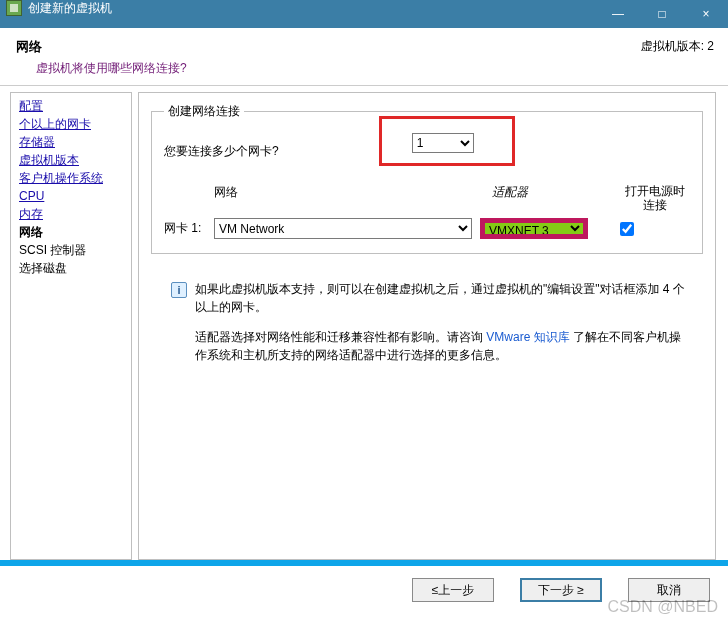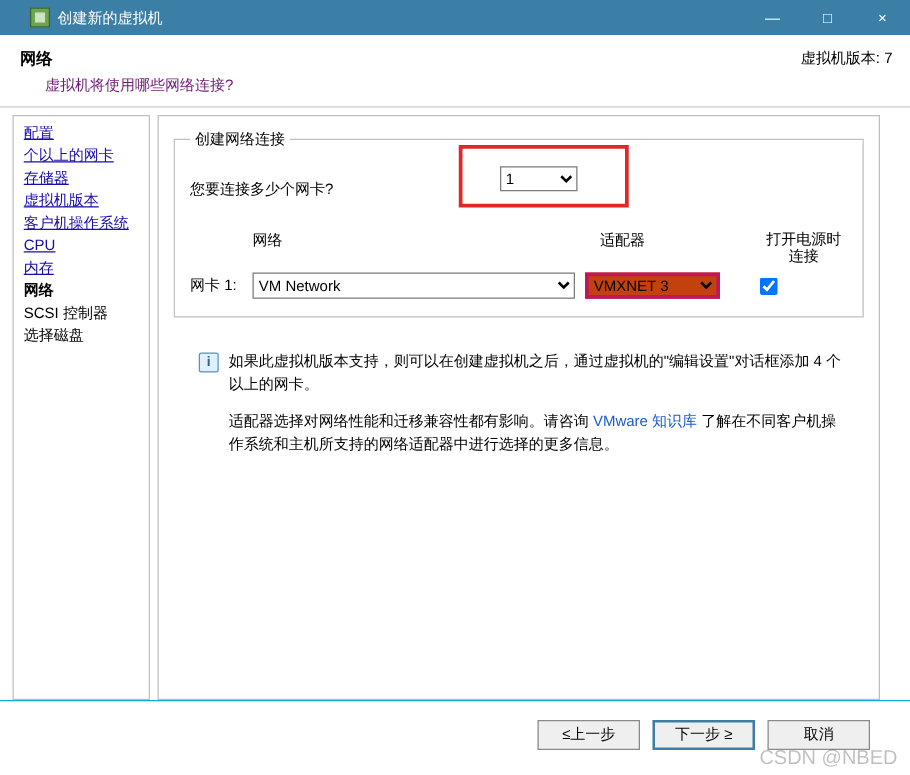--- a/index.html
+++ b/index.html
@@ -11,22 +11,21 @@
     width: 728px;
     height: 620px;
     overflow: hidden;
     position: relative;
   }
   .titlebar {
     background: #3b7ea6;
     color: #fff;
     height: 28px;
     display: flex;
-    align-items: center;
-    padding: 0 0 0 24px;
+    padding: 0 0 0 6px;
   }
   .titlebar-icon {
     width: 16px; height: 16px;
     background: #6aa84f;
     border: 1px solid #406230;
     margin-right: 6px;
     display: inline-block;
     position: relative;
   }
   .titlebar-icon::before {
@@ -46,21 +45,21 @@
     position: relative;
   }
   .header h1 { font-size: 13px; margin: 0 0 4px 2px; font-weight: bold; }
   .header .sub { margin: 0 0 0 22px; color: #701a75; }
   .header .version {
     position: absolute; right: 14px; top: 10px; color: #000;
   }
   .body {
     display: flex;
     height: 474px;
-    padding: 6px 24px 0 10px;
+    padding: 6px 12px 0 10px;
   }
   .sidebar {
     width: 158px;
     border: 1px solid #bfbfbf;
     background: #fff;
     padding: 4px 8px;
     margin-right: 6px;
   }
   .sidebar a {
     display: block;
@@ -105,31 +104,31 @@
     height: 20px;
     background: #fff;
     border: 1px solid #7a7a7a;
   }
   .cols {
     display: flex;
     gap: 18px;
     margin: 2px 0 6px 50px;
   }
   .col-net { width: 260px; text-align: left; }
-  .col-adp { width: 110px; text-align: left; }
+  .col-adp { width: 110px; text-align: left; font-style: italic; }
   .col-pow { width: 70px; text-align: center; line-height: 14px; }
   .nic-row {
     display: flex;
     align-items: center;
     gap: 8px;
     margin-top: 4px;
   }
   .nic-label { width: 42px; }
   select.net { width: 258px; height: 21px; border:1px solid #7a7a7a; background:#fff; font-size:12px; }
-  select.adp { width: 108px; height: 21px; border:3px solid #be185d; background:#c2410c; font-size:12px; }
+  select.adp { width: 108px; height: 21px; border:5px solid #be185d; background:#84cc16; font-size:12px; }
   .chk-cell { width: 60px; text-align: center; }
   input[type=checkbox] { width:14px; height:14px; }
 
   .info-block { margin: 26px 10px 0 20px; line-height: 18px; }
   .info-row { display: flex; gap: 8px; }
   .info-icon {
     width: 16px; height: 16px; flex: 0 0 16px;
     border: 1px solid #5b8fbf;
     background: #dff0ff;
     color: #2b5e94;
@@ -140,24 +139,24 @@
     border-radius: 2px;
     margin-top: 2px;
   }
   .info-text { flex: 1; }
   .kb-link { color: #1a5bd0; text-decoration: none; }
 
   .footer {
     display: flex;
     justify-content: flex-end;
     align-items: center;
-    gap: 10px;
-    padding: 10px 32px 0 0;
+    gap: 26px;
+    padding: 10px 18px 0 0;
     height: 44px;
-    border-top: 1px solid #0ea5e9;
+    border-top: 6px solid #0ea5e9;
   }
   .btn {
     min-width: 82px;
     height: 24px;
     background: #efefef;
     border: 1px solid #8a8a8a;
     font-size: 12px;
     cursor: pointer;
     padding: 0 8px;
   }
@@ -181,21 +180,21 @@
   <div class="win-controls">
     <div class="win-btn">—</div>
     <div class="win-btn">□</div>
     <div class="win-btn close">×</div>
   </div>
 </div>
 
 <div class="header">
   <h1>网络</h1>
   <div class="sub">虚拟机将使用哪些网络连接?</div>
-  <div class="version">虚拟机版本: 7</div>
+  <div class="version">虚拟机版本: 2</div>
 </div>
 
 <div class="body">
   <div class="sidebar">
     <a>配置</a>
     <a>个以上的网卡</a>
     <a>存储器</a>
     <a>虚拟机版本</a>
     <a>客户机操作系统</a>
     <a>CPU</a>

